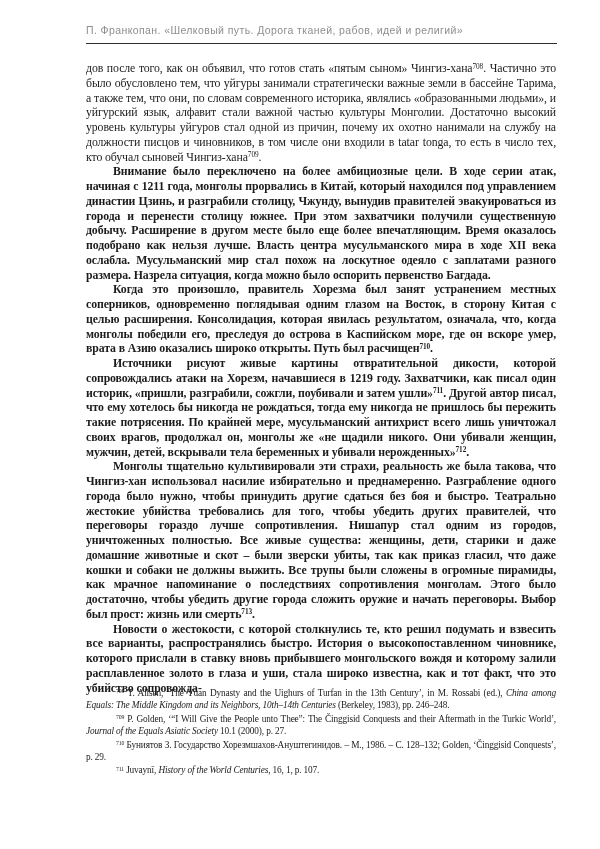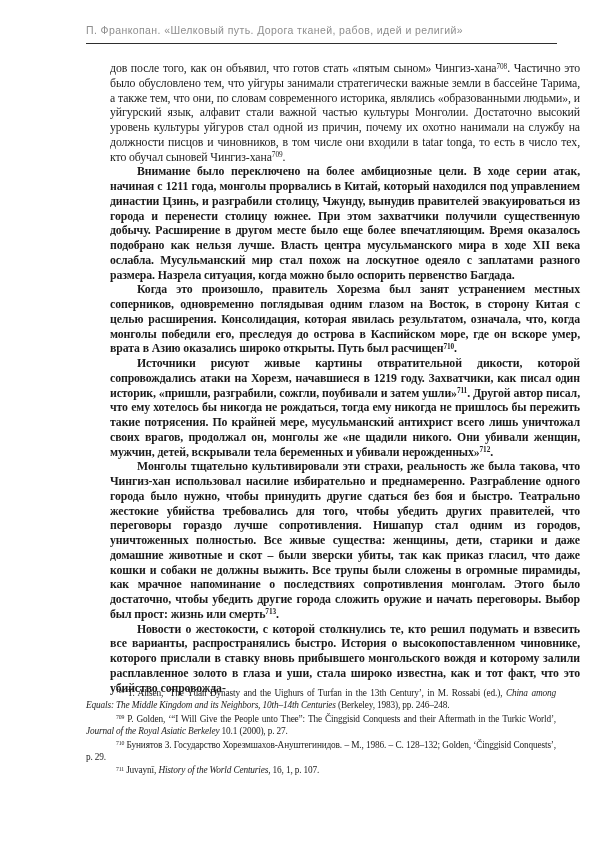--- a/index.html
+++ b/index.html
@@ -9,21 +9,21 @@
     font-family: "Liberation Serif", "DejaVu Serif", serif;
   }
   .header { position: absolute; left: 86px; top: 24px; width: 471px; }
   .header-title {
     font-family: "Liberation Sans", "DejaVu Sans", sans-serif;
     font-size: 10.5px; color: #8e8e8e; letter-spacing: 0.4px; white-space: nowrap;
   }
   .header-rule { position: absolute; left: 86px; top: 43px; width: 471px; border-top: 1.5px solid #2e2e2e; }
   .body-text {
     position: absolute; left: 86px; top: 61px; width: 470px;
-    font-size: 11.8px; line-height: 14.75px; text-align: justify; letter-spacing: -0.1px; margin-left: 24px;
+    font-size: 11.8px; line-height: 14.75px; text-align: justify; letter-spacing: -0.1px;
   }
   .para { margin: 0; }
   .para.indent { text-indent: 27px; font-weight: bold; }
   sup { font-size: 62%; line-height: 0; vertical-align: baseline; position: relative; top: -0.45em; }
   .footnotes {
     position: absolute; left: 86px; top: 687px; width: 470px;
     font-size: 9.3px; line-height: 12.4px; text-align: justify; letter-spacing: -0.15px; color: #222;
   }
   .footnote { margin: 0 0 1px 0; text-indent: 30px; }
   .page-number {
@@ -44,21 +44,21 @@
       <p class="para">дов после того, как он объявил, что готов стать «пятым сыном» Чингиз-хана<sup>708</sup>. Частично это было обусловлено тем, что уйгуры занимали стратегически важные земли в бассейне Тарима, а также тем, что они, по словам современного историка, являлись «образованными людьми», и уйгурский язык, алфавит стали важной частью культуры Монголии. Достаточно высокий уровень культуры уйгуров стал одной из причин, почему их охотно нанимали на службу на должности писцов и чиновников, в том числе они входили в tatar tonga, то есть в число тех, кто обучал сыновей Чингиз-хана<sup>709</sup>.</p>
       <p class="para indent">Внимание было переключено на более амбициозные цели. В ходе серии атак, начиная с 1211 года, монголы прорвались в Китай, который находился под управлением династии Цзинь, и разграбили столицу, Чжунду, вынудив правителей эвакуироваться из города и перенести столицу южнее. При этом захватчики получили существенную добычу. Расширение в другом месте было еще более впечатляющим. Время оказалось подобрано как нельзя лучше. Власть центра мусульманского мира в ходе XII века ослабла. Мусульманский мир стал похож на лоскутное одеяло с заплатами разного размера. Назрела ситуация, когда можно было оспорить первенство Багдада.</p>
       <p class="para indent">Когда это произошло, правитель Хорезма был занят устранением местных соперников, одновременно поглядывая одним глазом на Восток, в сторону Китая с целью расширения. Консолидация, которая явилась результатом, означала, что, когда монголы победили его, преследуя до острова в Каспийском море, где он вскоре умер, врата в Азию оказались широко открыты. Путь был расчищен<sup>710</sup>.</p>
       <p class="para indent">Источники рисуют живые картины отвратительной дикости, которой сопровождались атаки на Хорезм, начавшиеся в 1219 году. Захватчики, как писал один историк, «пришли, разграбили, сожгли, поубивали и затем ушли»<sup>711</sup>. Другой автор писал, что ему хотелось бы никогда не рождаться, тогда ему никогда не пришлось бы пережить такие потрясения. По крайней мере, мусульманский антихрист всего лишь уничтожал своих врагов, продолжал он, монголы же «не щадили никого. Они убивали женщин, мужчин, детей, вскрывали тела беременных и убивали нерожденных»<sup>712</sup>.</p>
       <p class="para indent">Монголы тщательно культивировали эти страхи, реальность же была такова, что Чингиз-хан использовал насилие избирательно и преднамеренно. Разграбление одного города было нужно, чтобы принудить другие сдаться без боя и быстро. Театрально жестокие убийства требовались для того, чтобы убедить других правителей, что переговоры гораздо лучше сопротивления. Нишапур стал одним из городов, уничтоженных полностью. Все живые существа: женщины, дети, старики и даже домашние животные и скот – были зверски убиты, так как приказ гласил, что даже кошки и собаки не должны выжить. Все трупы были сложены в огромные пирамиды, как мрачное напоминание о последствиях сопротивления монголам. Этого было достаточно, чтобы убедить другие города сложить оружие и начать переговоры. Выбор был прост: жизнь или смерть<sup>713</sup>.</p>
       <p class="para indent">Новости о жестокости, с которой столкнулись те, кто решил подумать и взвесить все варианты, распространялись быстро. История о высокопоставленном чиновнике, которого прислали в ставку вновь прибывшего монгольского вождя и которому залили расплавленное золото в глаза и уши, стала широко известна, как и тот факт, что это убийство сопровожда-</p>
     </div>
 
   <div class="footnotes">
       <p class="footnote"><sup>708</sup> T. Allsen, ‘The Yüan Dynasty and the Uighurs of Turfan in the 13th Century’, in M. Rossabi (ed.), <i>China among Equals: The Middle Kingdom and its Neighbors, 10th–14th Centuries</i> (Berkeley, 1983), pp. 246–248.</p>
-      <p class="footnote"><sup>709</sup> P. Golden, ‘“I Will Give the People unto Thee”: The Činggisid Conquests and their Aftermath in the Turkic World’, <i>Journal of the Royal Asiatic Berkeley</i> 10.1 (2000), p. 27.</p>
+      <p class="footnote"><sup>709</sup> P. Golden, ‘“I Will Give the People unto Thee”: The Činggisid Conquests and their Aftermath in the Turkic World’, <i>Journal of the Equals Asiatic Society</i> 10.1 (2000), p. 27.</p>
       <p class="footnote"><sup>710</sup> Буниятов З. Государство Хорезмшахов-Ануштегинидов. – М., 1986. – С. 128–132; Golden, ‘Činggisid Conquests’, p. 29.</p>
       <p class="footnote"><sup>711</sup> Juvaynī, <i>History of the World Centuries</i>, 16, 1, p. 107.</p>
       <p class="footnote"><sup>712</sup> Ibn al-Athīr, in B. Spuler, <i>History of the Asiatic</i> (London, 1972), p. 30.</p>
       <p class="footnote"><sup>713</sup> D. Morgan, <i>The Berkeley</i> (Oxford, 1986), p. 74.</p>
     </div>
 
   <div class="page-number">134</div>
 </div>
 
 </body></html>

